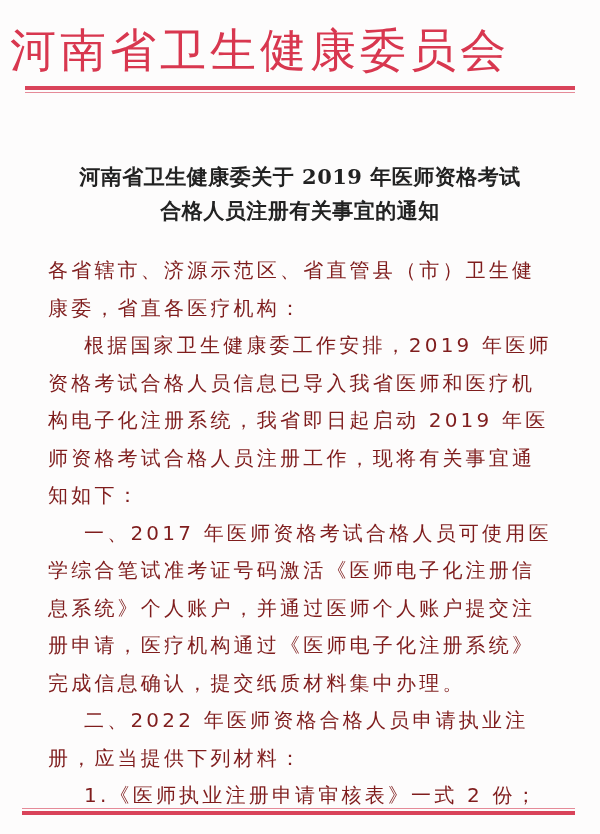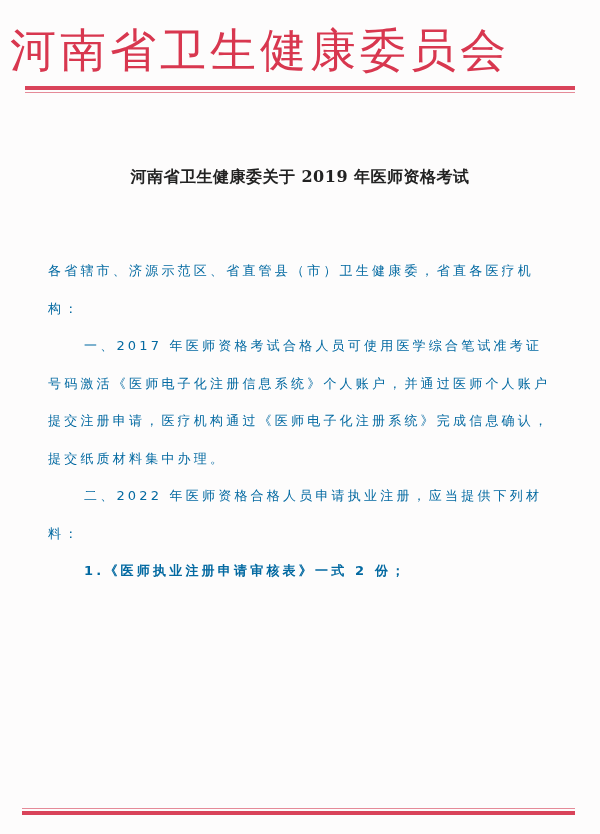--- a/index.html
+++ b/index.html
@@ -26,59 +26,61 @@
     }
     .rule-top-thin {
       position: absolute; left: 25px; top: 92px; width: 550px; height: 1px;
       background: #e58a98;
     }
     .title {
       position: absolute; left: 0; top: 160px; width: 600px;
       text-align: center;
       font-family: "DejaVu Serif", "Liberation Serif", serif;
       font-weight: bold;
-      font-size: 16px;
+      font-size: 21px;
       line-height: 34px;
       color: #222;
       letter-spacing: 0.5px;
     }
     .body {
       position: absolute; left: 48px; top: 252px; width: 510px;
       font-family: "DejaVu Sans", "Liberation Sans", sans-serif;
-      font-size: 13px;
+      font-size: 20px;
       line-height: 37.5px;
-      color: #0369a1;
+      color: #7f1d1d;
       letter-spacing: 3.2px;
     }
     .body p { margin: 0; }
     .indent { text-indent: 36px; }
-    .item { padding-left: 36px; font-weight: bold; }
+    .item { padding-left: 36px; }
     .rule-bot-thin {
       position: absolute; left: 22px; top: 808px; width: 553px; height: 1px;
       background: #e58a98;
     }
     .rule-bot-thick {
       position: absolute; left: 22px; top: 811px; width: 553px; height: 4px;
       background: #d9435a;
     }
   </style>
 </head>
 <body>
 
 <div>
   <div class="masthead">河南省卫生健康委员会</div>
   <div class="rule-top-thick"></div>
   <div class="rule-top-thin"></div>
 </div>
 
 <div class="title">
   <div>河南省卫生健康委关于 2019 年医师资格考试</div>
+  <div>合格人员注册有关事宜的通知</div>
 </div>
 
 <div class="body">
   <p>各省辖市、济源示范区、省直管县（市）卫生健康委，省直各医疗机构：</p>
+  <p class="indent">根据国家卫生健康委工作安排，2019 年医师资格考试合格人员信息已导入我省医师和医疗机构电子化注册系统，我省即日起启动 2019 年医师资格考试合格人员注册工作，现将有关事宜通知如下：</p>
   <p class="indent">一、2017 年医师资格考试合格人员可使用医学综合笔试准考证号码激活《医师电子化注册信息系统》个人账户，并通过医师个人账户提交注册申请，医疗机构通过《医师电子化注册系统》完成信息确认，提交纸质材料集中办理。</p>
   <p class="indent">二、2022 年医师资格合格人员申请执业注册，应当提供下列材料：</p>
   <p class="item">1.《医师执业注册申请审核表》一式 2 份；</p>
 </div>
 
 <div class="rule-bot-thin"></div>
 <div class="rule-bot-thick"></div>
 
 </body></html>

